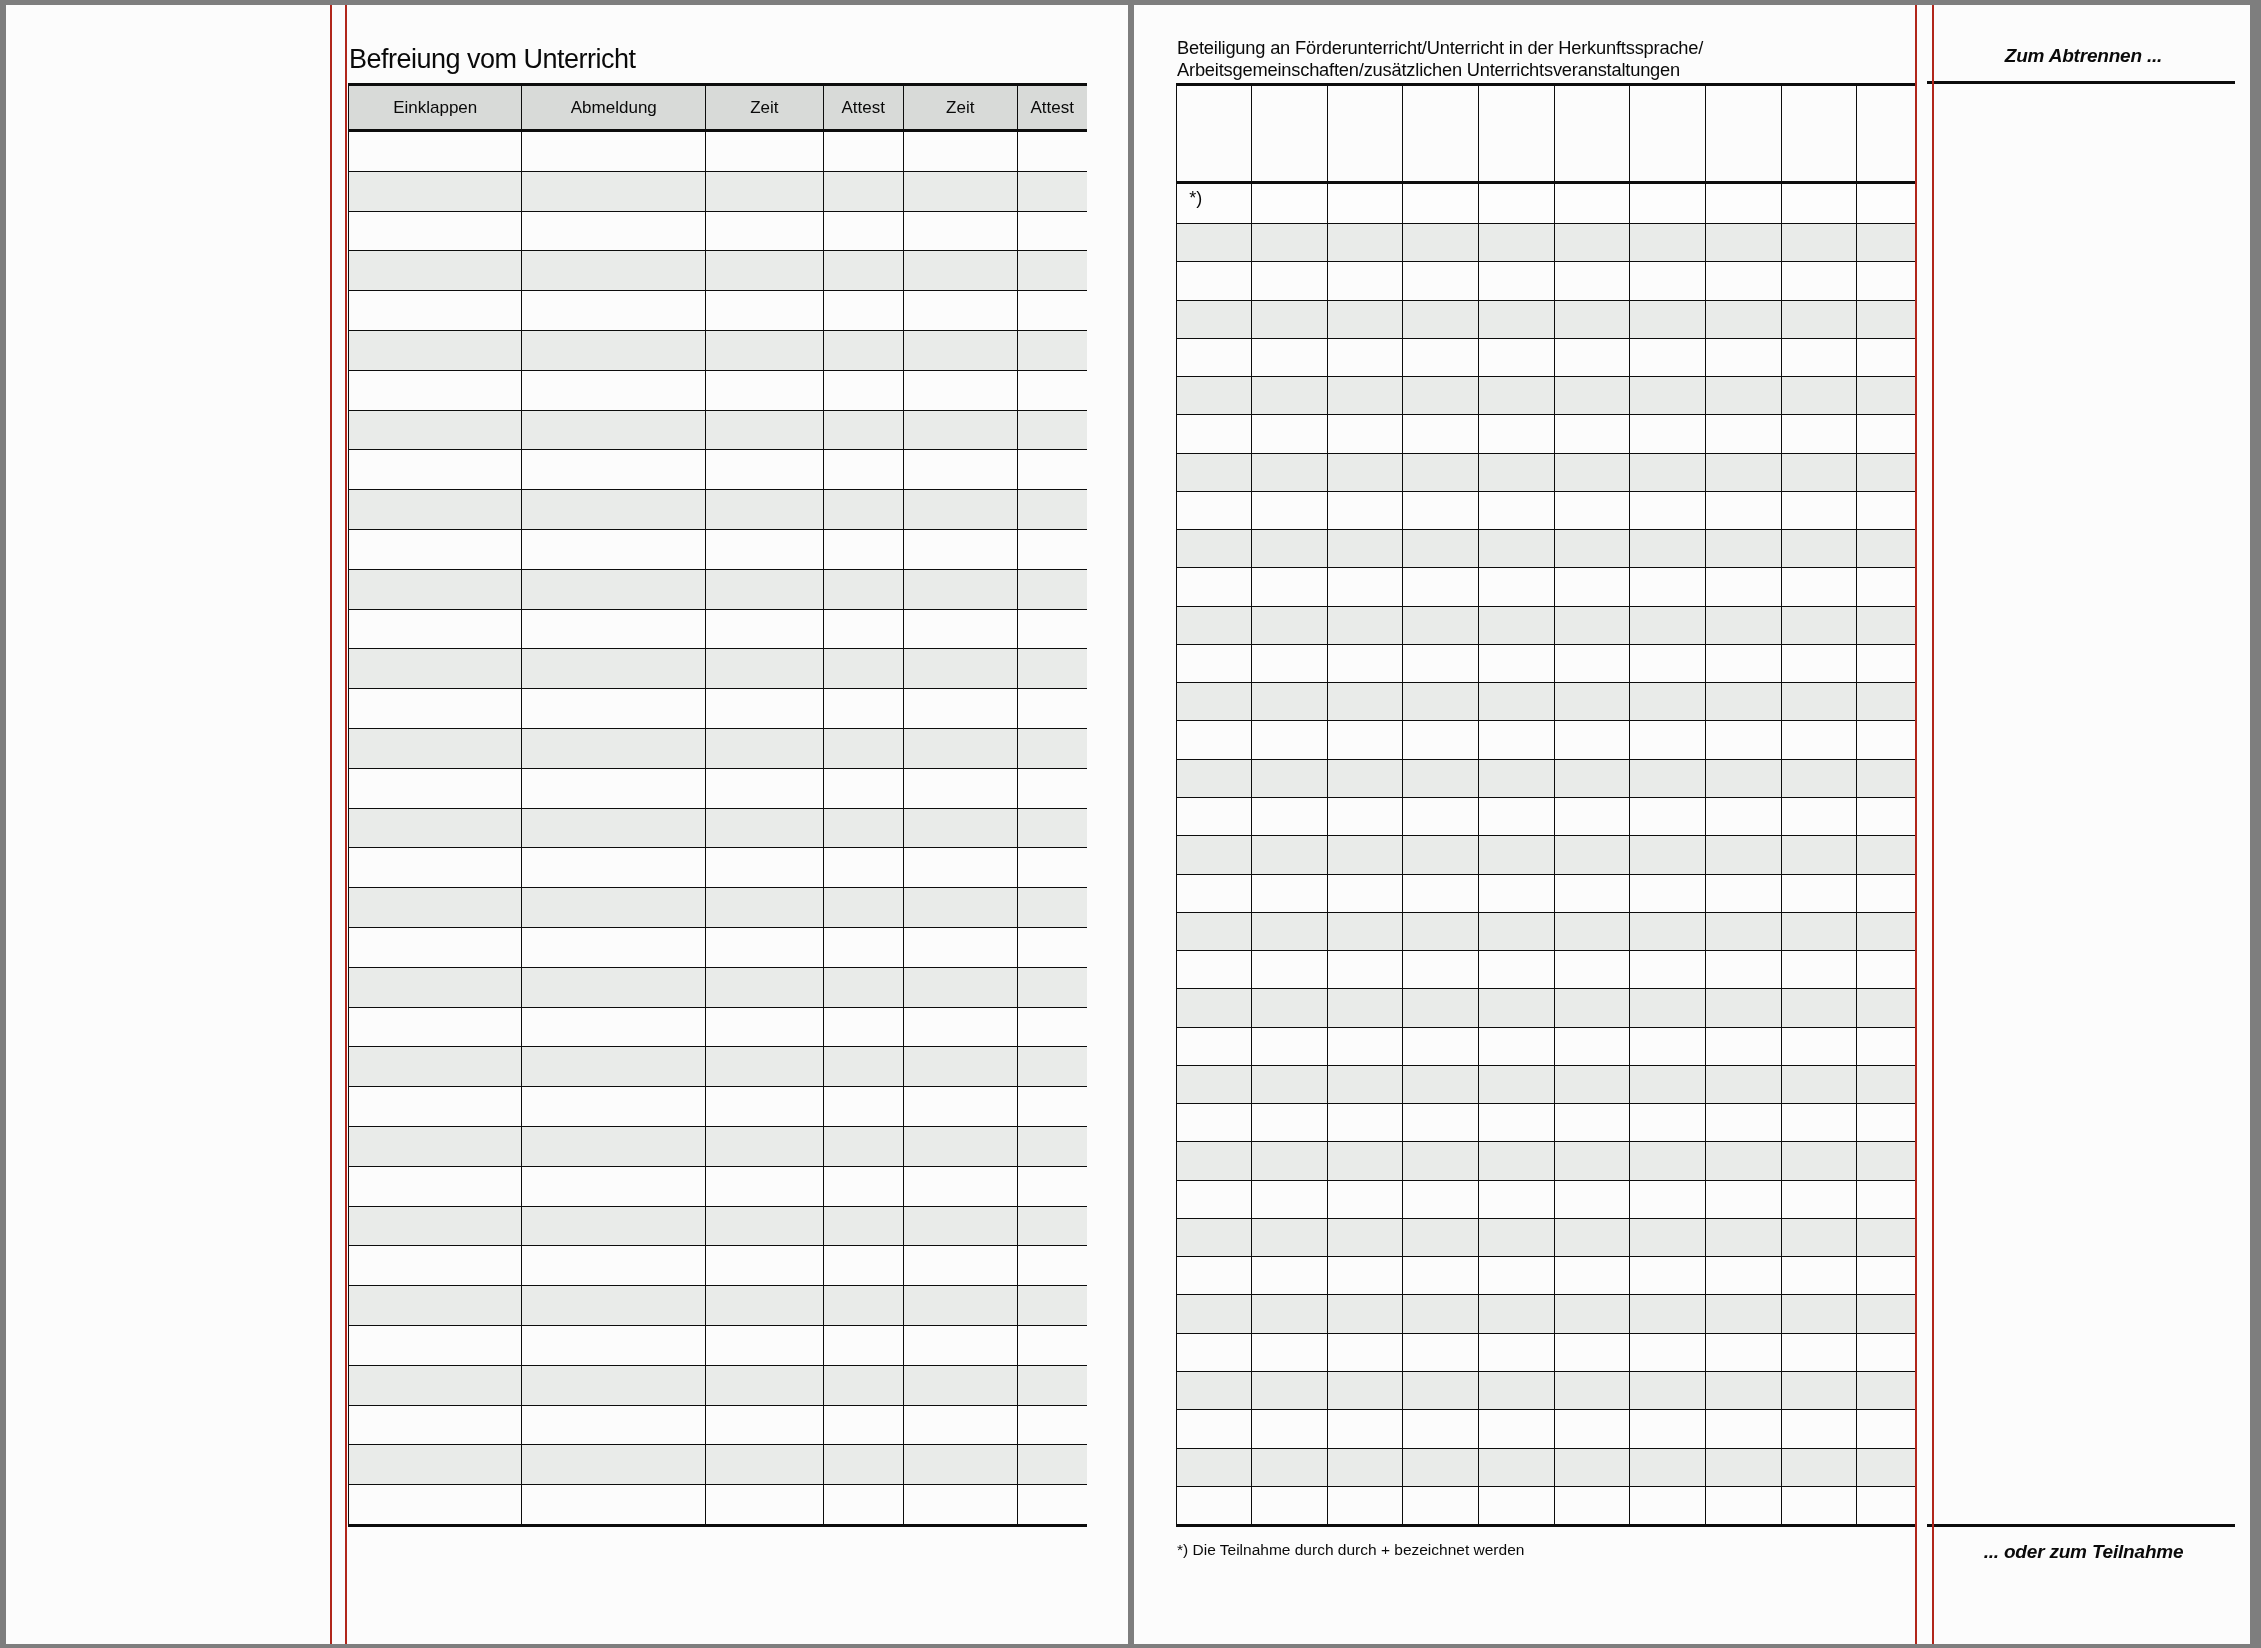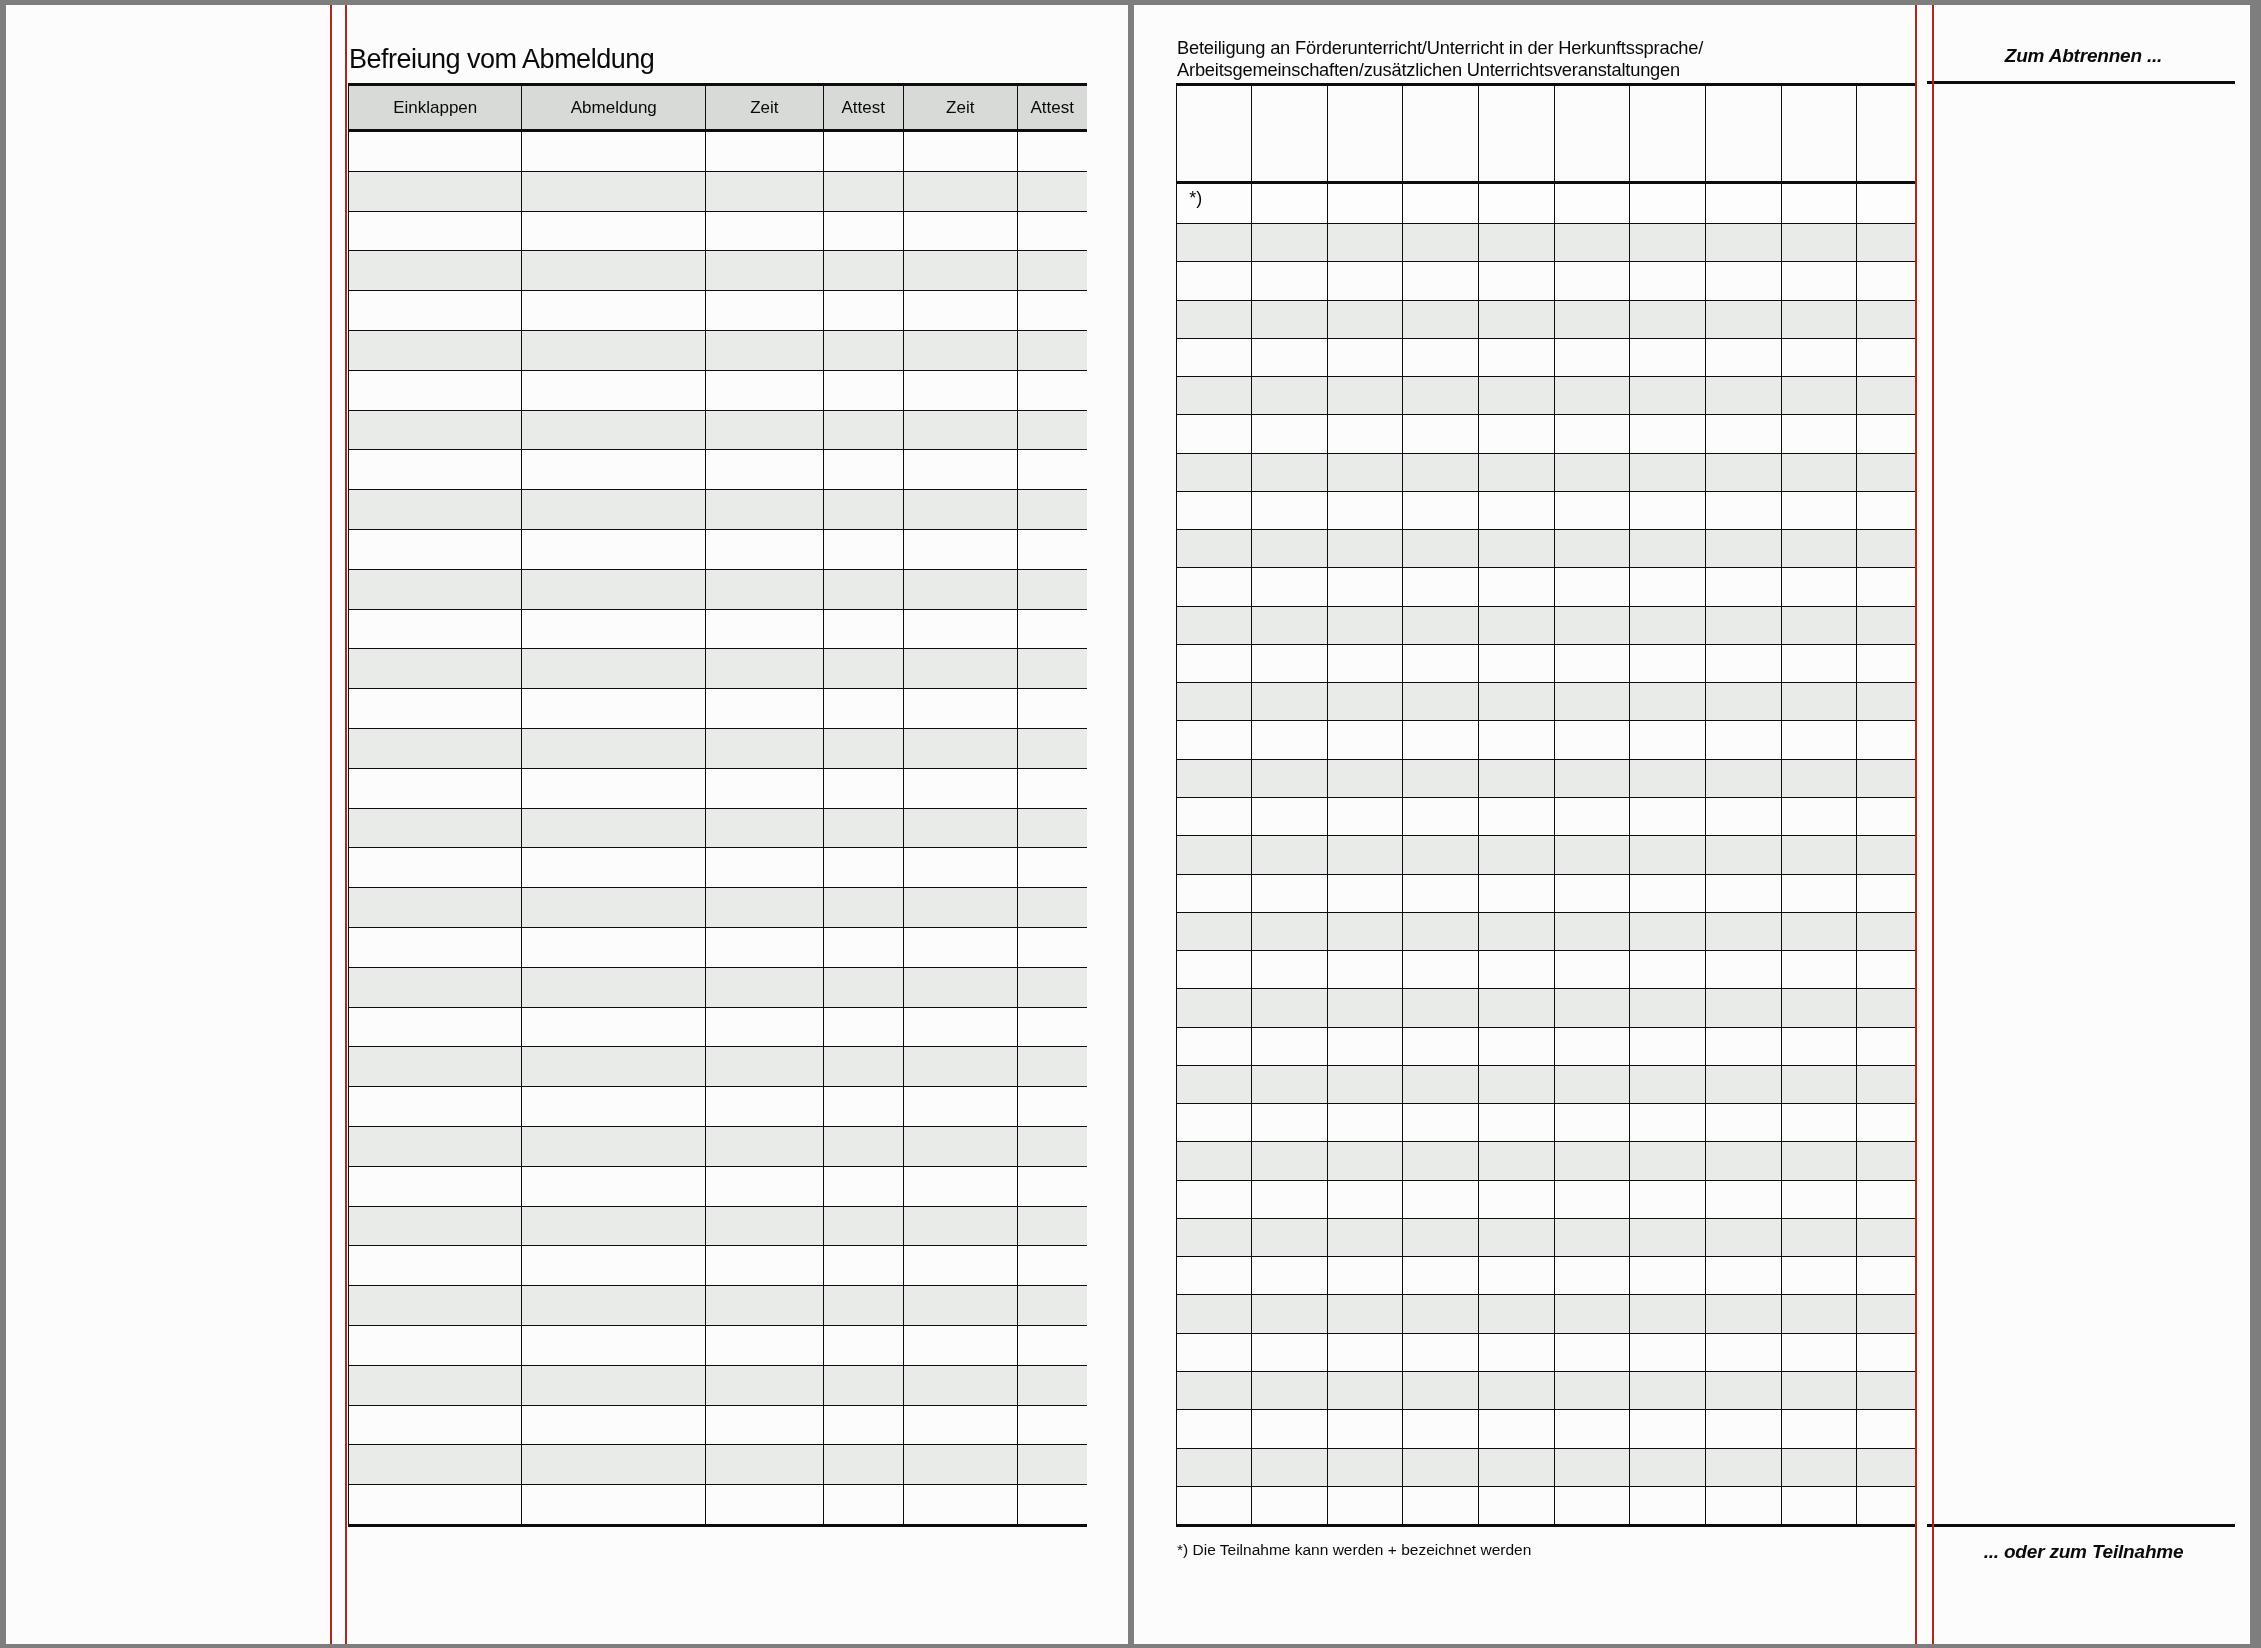--- a/index.html
+++ b/index.html
@@ -86,21 +86,21 @@
 <div class="canvas">
 
   <div class="page page-left"></div>
   <div class="page page-right"></div>
 
   <div class="foldline" style="left:330px"></div>
   <div class="foldline" style="left:345px"></div>
   <div class="foldline" style="left:1915px"></div>
   <div class="foldline" style="left:1932px"></div>
 
-  <div class="title-left">Befreiung vom Abmeldung</div>
+  <div class="title-left">Befreiung vom Unterricht</div>
 
   <div class="ftable table-left">
     <div class="lhead">
       <div class="hcell cl1">Einklappen</div>
       <div class="hcell cl2">Abmeldung</div>
       <div class="hcell cl3">Zeit</div>
       <div class="hcell cl4">Attest</div>
       <div class="hcell cl5">Zeit</div>
       <div class="hcell cl6">Attest</div>
     </div>
@@ -823,21 +823,21 @@
           <div class="bcell" style="width: 10.23%;"></div>
           <div class="bcell" style="width: 10.23%;"></div>
           <div class="bcell" style="width: 10.23%;"></div>
           <div class="bcell" style="width: 10.23%;"></div>
           <div class="bcell" style="width: 10.23%;"></div>
           <div class="bcell" style="width: 8.03%;"></div>
         </div>
       </div>
   </div>
 
-  <div class="footnote">*) Die Teilnahme kann werden + bezeichnet werden</div>
+  <div class="footnote">*) Die Teilnahme durch durch + bezeichnet werden</div>
 
   <div class="flapline top"></div>
   <div class="flapline bottom"></div>
   <div class="flaplabel top">Zum Abtrennen ...</div>
   <div class="flaplabel bottom">... oder zum Teilnahme</div>
 
 </div>
 
 
 </body></html>

